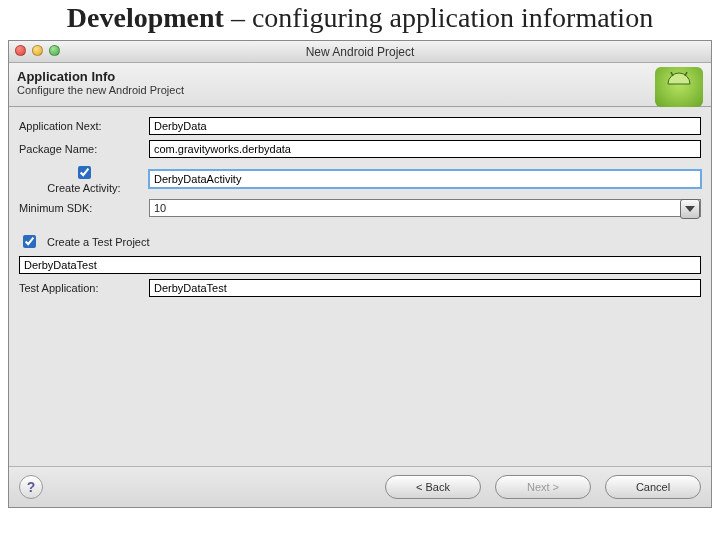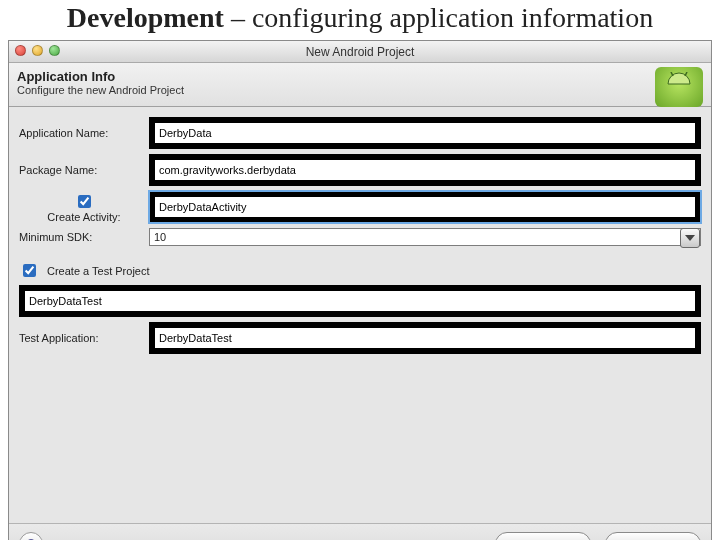--- a/index.html
+++ b/index.html
@@ -78,22 +78,22 @@
     color: #222;
   }
   .row .chk {
     width: 130px;
     display: flex; align-items:center; 
     font-size: 11px;
     flex-direction: column;
   }
   .row input[type=text] {
     flex: 1;
-    height: 32px;
-    border: 6px solid #000000;
+    height: 18px;
+    border: 1px solid #000000;
     background: #fff;
     font-size: 11px;
     padding: 8px 4px;
   }
   .row input.focused {
     outline: 2px solid #6da9e4;
     outline-offset: -1px;
   }
   .sdk-row { }
   .sdk-select {
@@ -186,21 +186,21 @@
         <path d="M6 12 a11 11 0 0 1 22 0 v0 H6" fill="#cdea8b" stroke="#3d6a1f" stroke-width="1"></path>
         <line x1="9" y1="0" x2="11" y2="4" stroke="#3d6a1f" stroke-width="1.5"></line>
         <line x1="25" y1="0" x2="23" y2="4" stroke="#3d6a1f" stroke-width="1.5"></line>
       </svg>
     </div>
   </div>
 
   <div class="form">
 
     <div class="row">
-      <label>Application Name:</label>
+      <label>Application Next:</label>
       <input type="text" value="DerbyData" style="">
     </div>
 
     <div class="row">
       <label>Package Name:</label>
       <input type="text" value="com.gravityworks.derbydata" style="">
     </div>
 
     <div class="row">
       <span class="chk">
@@ -244,18 +244,21 @@
   <div class="big-gap"></div>
 
   <div class="footer">
     <div class="help-btn">
       <span>?</span>
     </div>
     <div class="grow"></div>
     <div class="pill">
         <span>&lt; Back</span>
       </div>
+    <div class="pill disabled">
+        <span>Next &gt;</span>
+      </div>
     <div class="pill">
         <span>Cancel</span>
       </div>
   </div>
 
 </div>
 
 </body></html>

